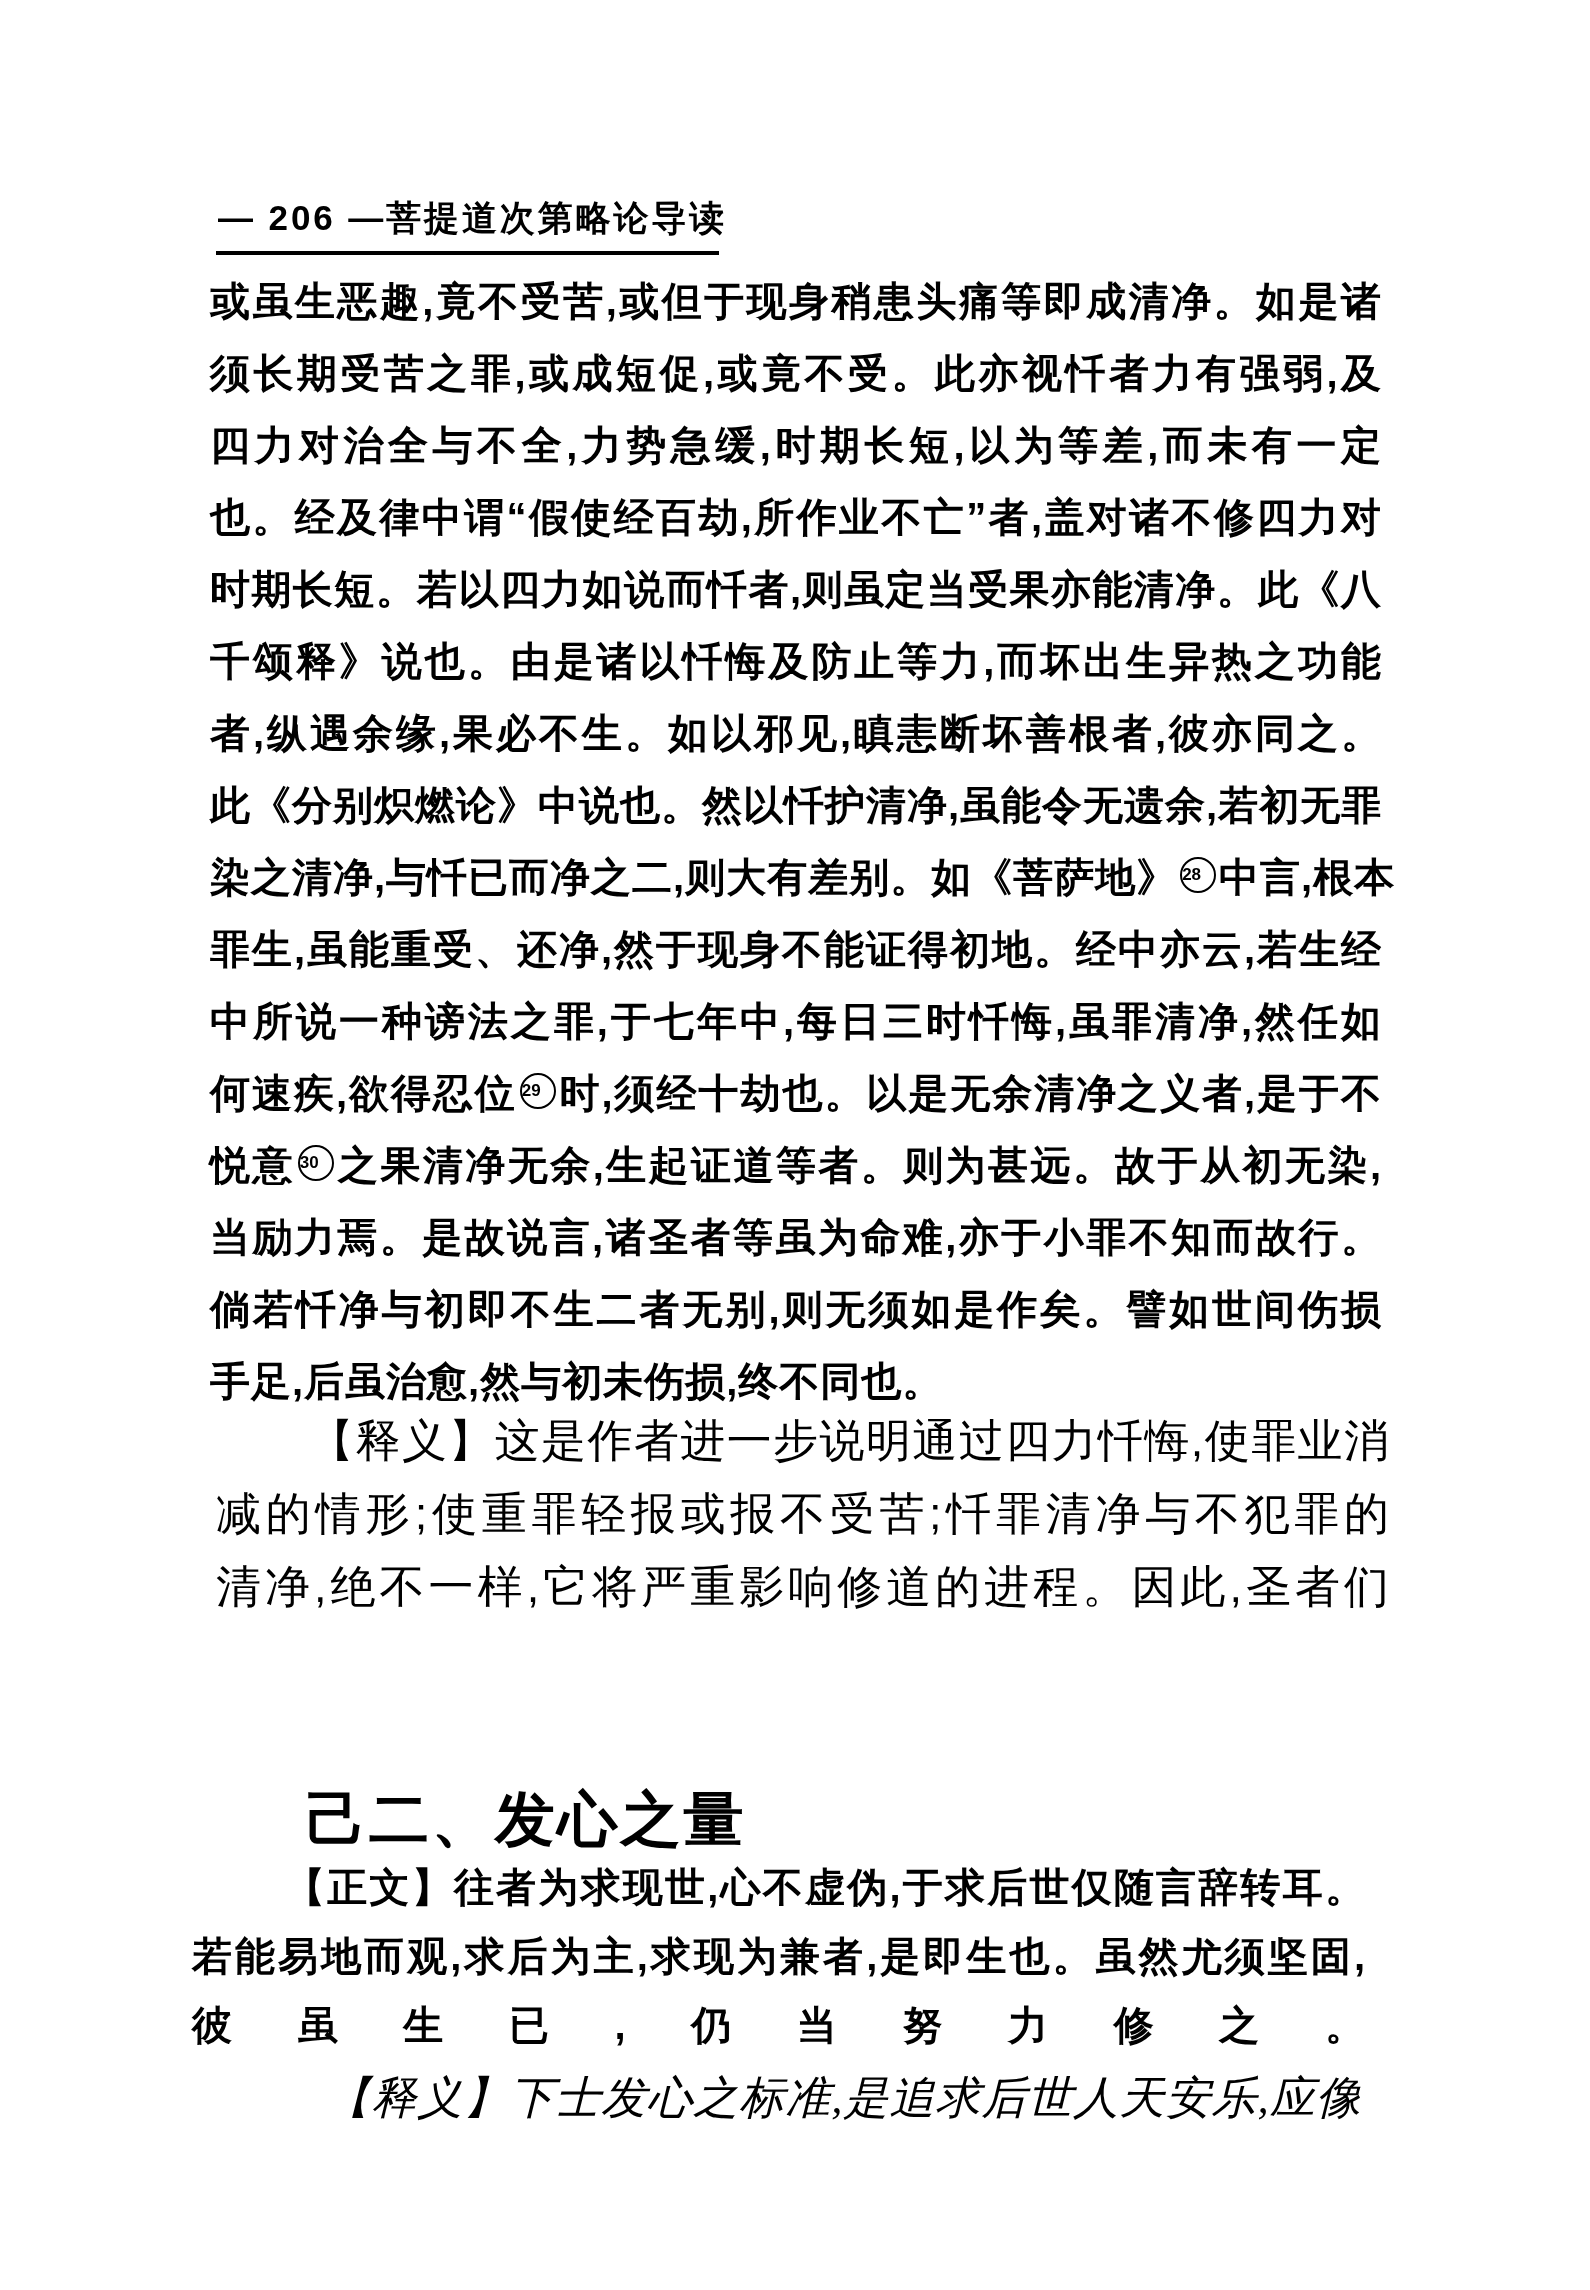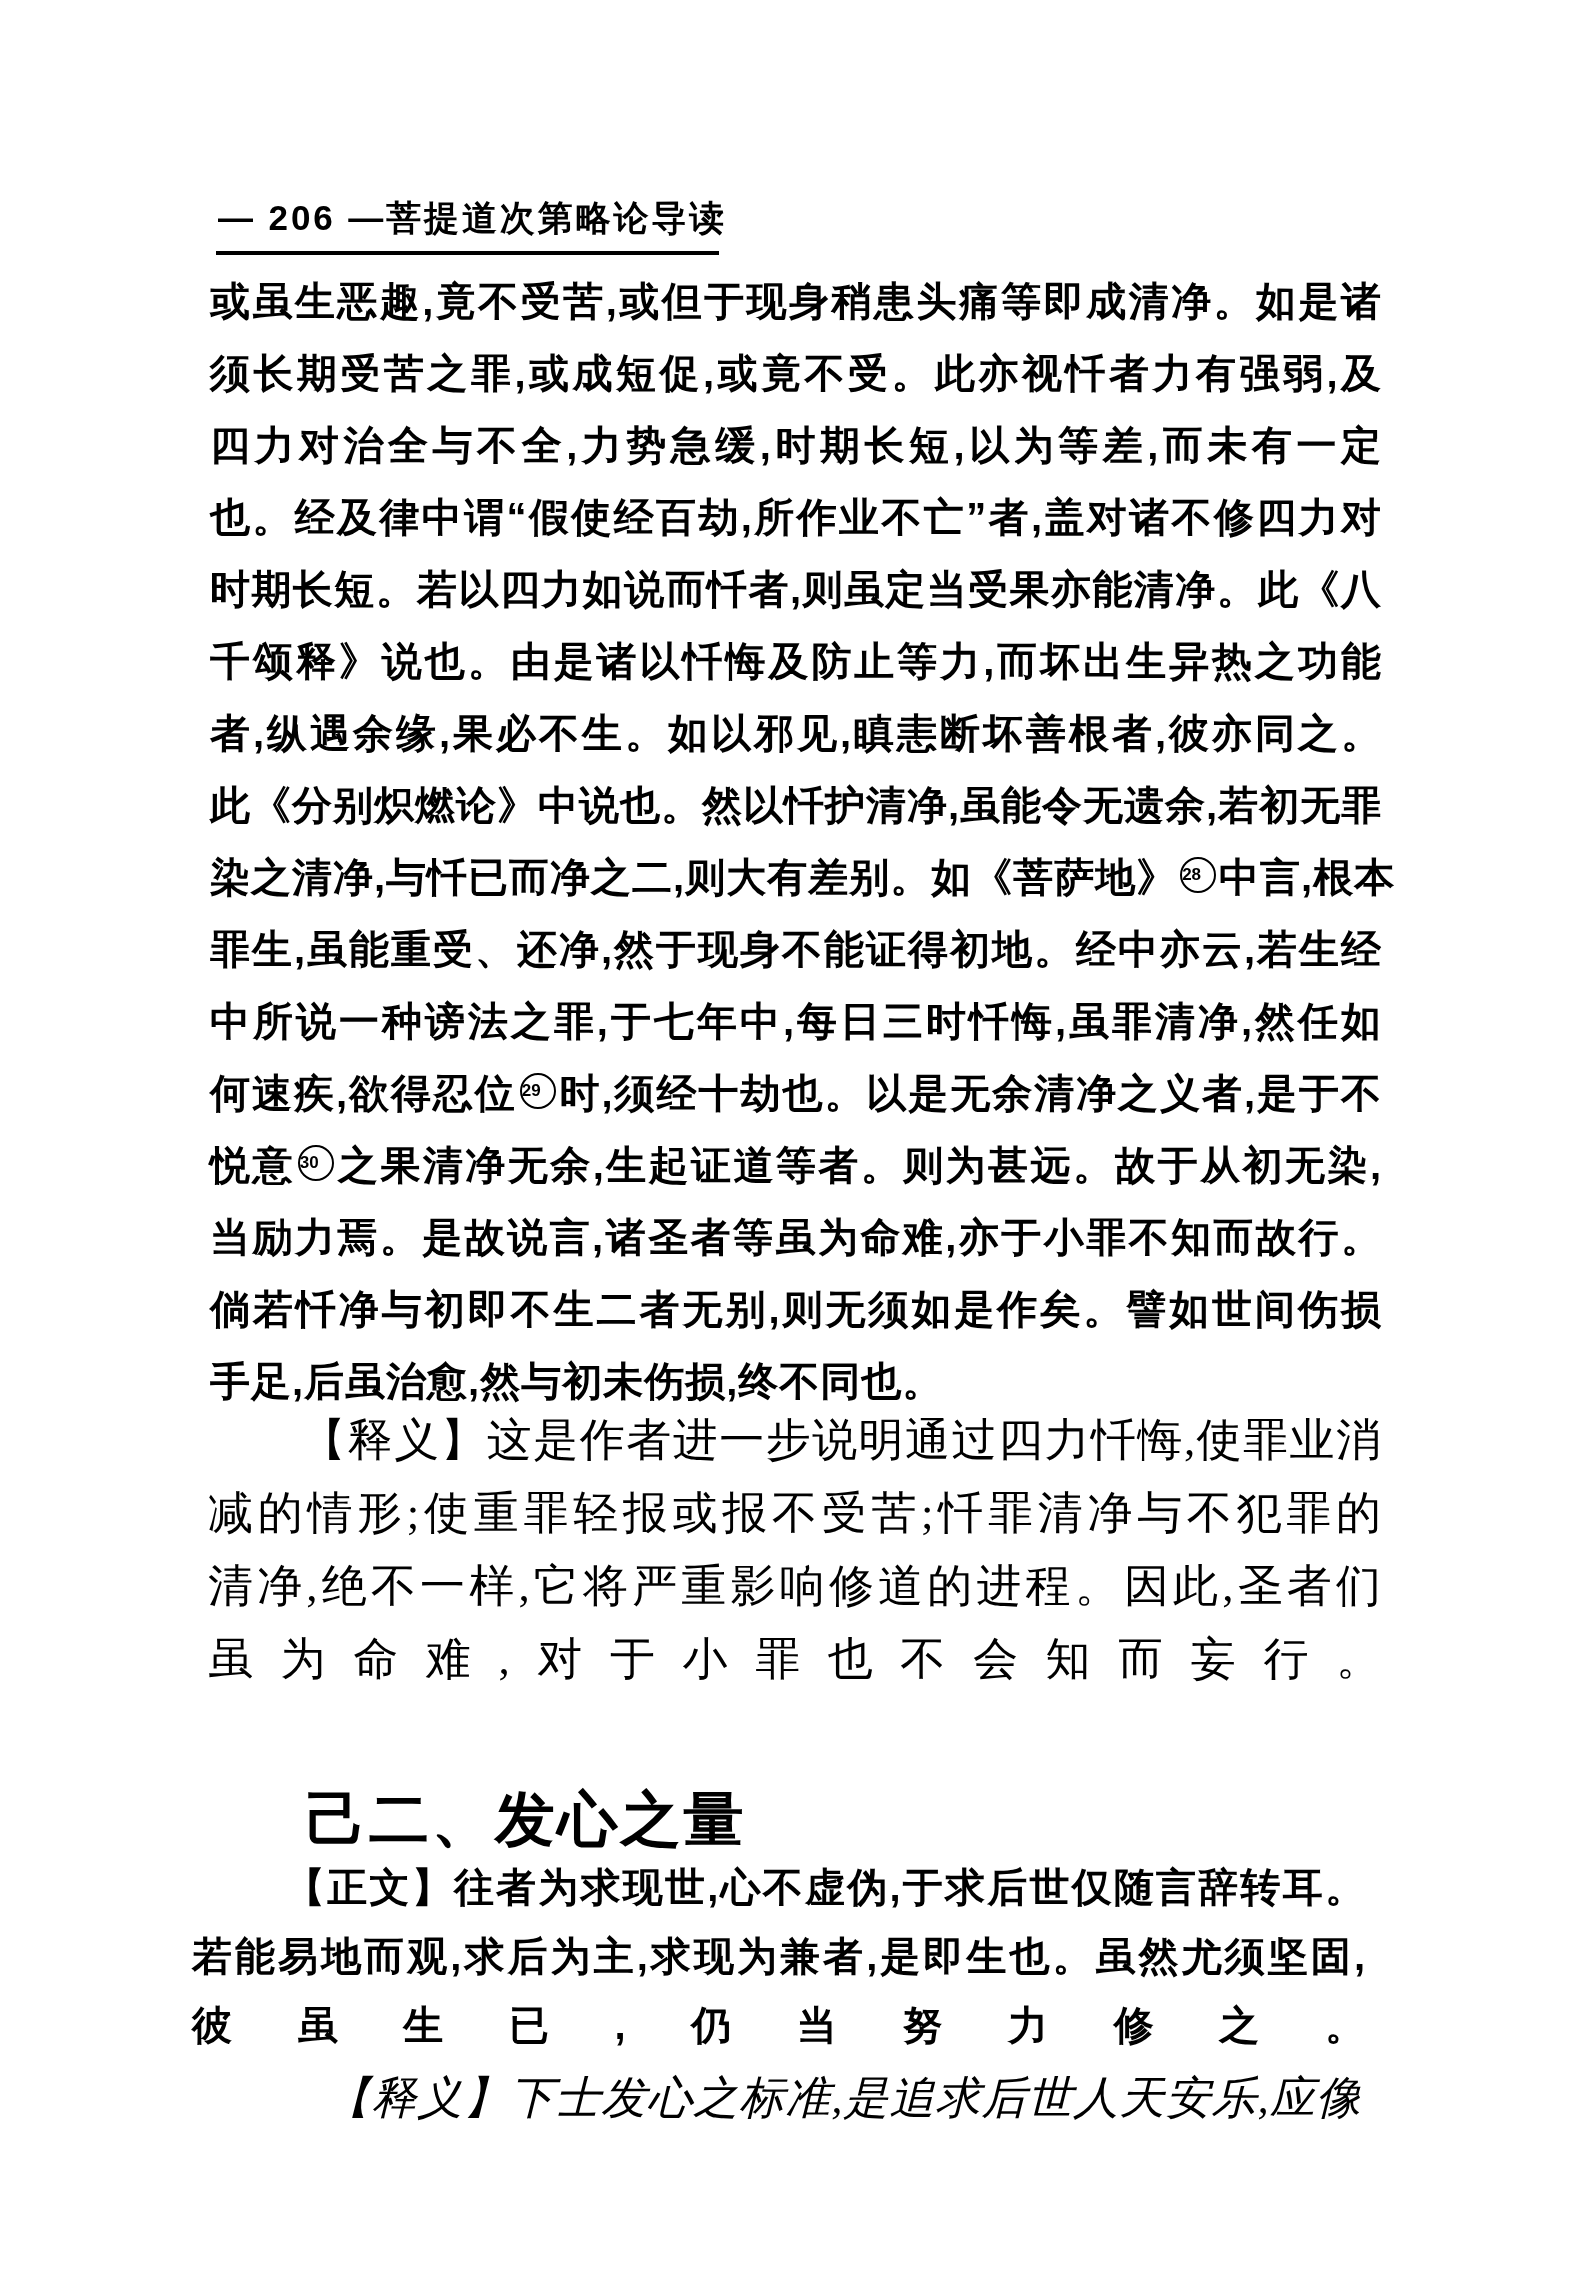--- a/index.html
+++ b/index.html
@@ -65,24 +65,24 @@
     font-weight: 700;
     letter-spacing: 0;
     text-align: center;
     vertical-align: 11.5px;
     margin: 0 2.9px;
   }
 
   
   .block-shiyi1 {
     position: absolute;
-    left: 208px;
+    left: 216px;
     top: 1404px;
     width: 1174px;
-    font-family: Liberation Serif, serif;
+    font-family: Liberation Sans, sans-serif;
     font-size: 45px;
     font-weight: 500;
     letter-spacing: 1px;
   }
   .block-shiyi1 .line {
     height: 73px;
     line-height: 73px;
     text-align: justify;
     text-align-last: justify;
     white-space: nowrap;
@@ -169,21 +169,20 @@
     </div>
     <div class="line">当励力焉。是故说言,诸圣者等虽为命难,亦于小罪不知而故行。</div>
     <div class="line">倘若忏净与初即不生二者无别,则无须如是作矣。譬如世间伤损</div>
     <div class="line flush-left">手足,后虽治愈,然与初未伤损,终不同也。</div>
   </div>
 
   <div class="block-shiyi1">
     <div class="line indent-2em">【释义】这是作者进一步说明通过四力忏悔,使罪业消</div>
     <div class="line">减的情形;使重罪轻报或报不受苦;忏罪清净与不犯罪的</div>
     <div class="line">清净,绝不一样,它将严重影响修道的进程。因此,圣者们</div>
-    <div class="line flush-left">虽为命难,对于小罪也不会知而妄行。</div>
   </div>
 
   <div class="section-heading">己二、发心之量</div>
 
   <div class="block-zw2">
     <div class="line flush-left indent-2em">【正文】往者为求现世,心不虚伪,于求后世仅随言辞转耳。</div>
     <div class="line">若能易地而观,求后为主,求现为兼者,是即生也。虽然尤须坚固,</div>
     <div class="line flush-left">彼虽生已,仍当努力修之。</div>
   </div>
 

